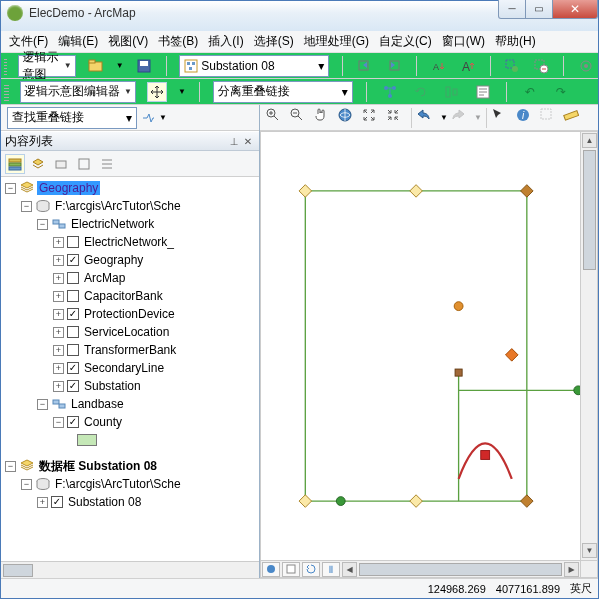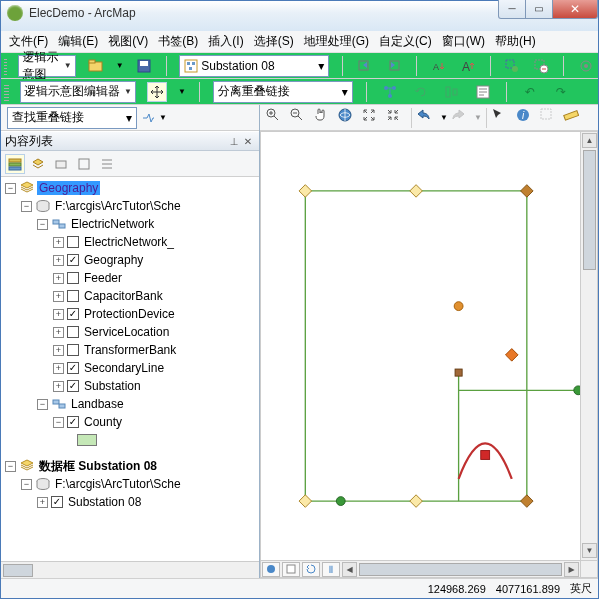--- a/index.html
+++ b/index.html
@@ -301,21 +301,21 @@
             <span class="lbl">ElectricNetwork_</span>
           </div>
         <div class="node" style="padding-left:50px;">
             <span class="exp">+</span>
             <span class="chk">✓</span>
             <span class="lbl">Geography</span>
           </div>
         <div class="node" style="padding-left:50px;">
             <span class="exp">+</span>
             <span class="chk"></span>
-            <span class="lbl">Feeder</span>
+            <span class="lbl">ArcMap</span>
           </div>
         <div class="node" style="padding-left:50px;">
             <span class="exp">+</span>
             <span class="chk"></span>
             <span class="lbl">CapacitorBank</span>
           </div>
         <div class="node" style="padding-left:50px;">
             <span class="exp">+</span>
             <span class="chk">✓</span>
             <span class="lbl">ProtectionDevice</span>

